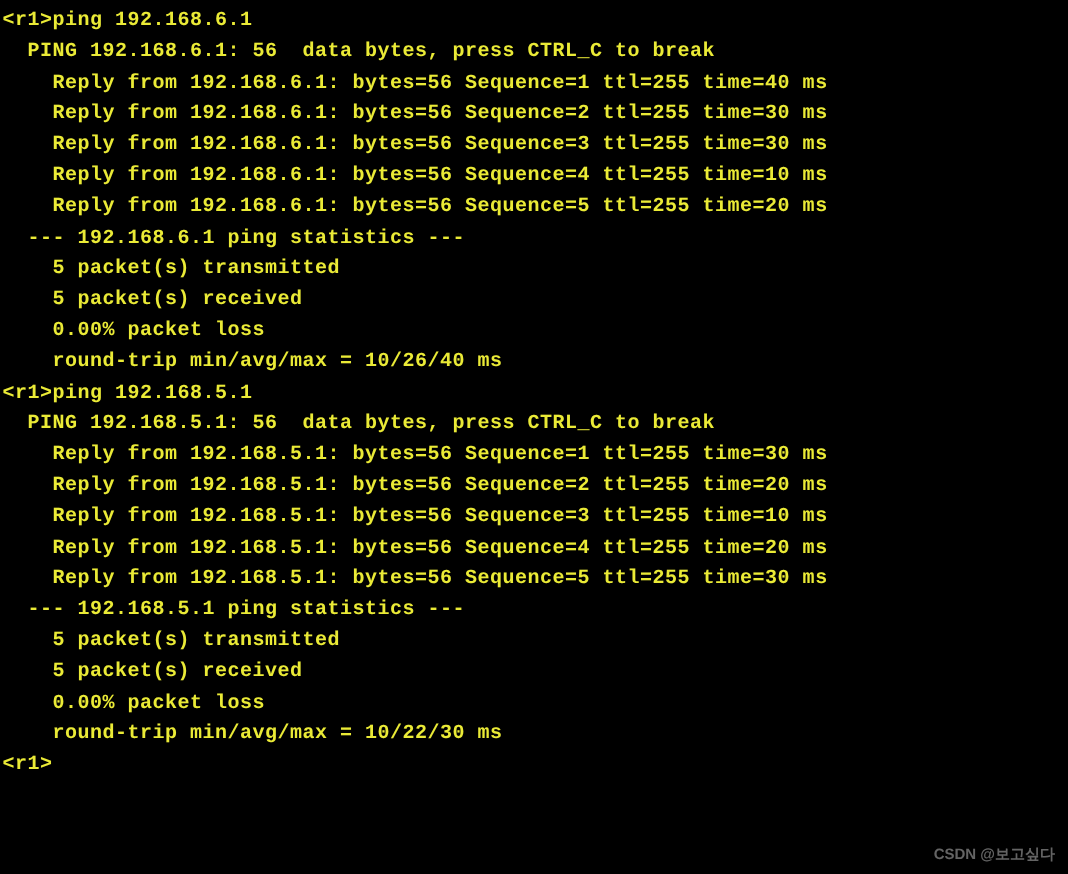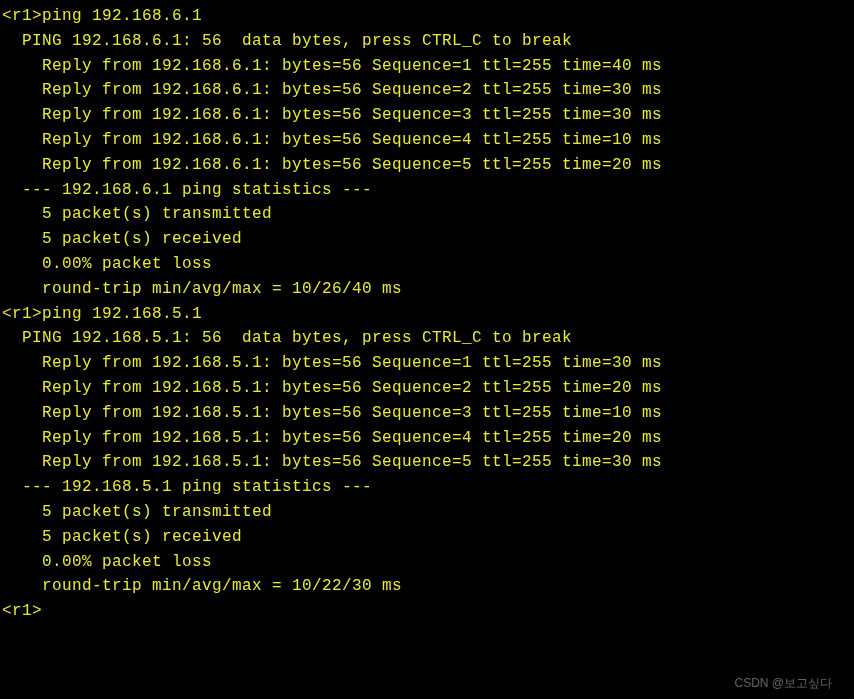--- a/index.html
+++ b/index.html
@@ -1,18 +1,19 @@
 <!DOCTYPE html>
 <html><head>
   <meta charset="utf-8">
   <style>
     * {
       margin: 0;
       padding: 0;
       box-sizing: border-box;
+      font-weight: bold;
     }
     body {
       background: #000000;
       width: 854px;
       height: 699px;
       font-family: "Courier New", Consolas, monospace;
       font-size: 16px;
       color: #eaea36;
       padding: 4px 2px;
       line-height: 1.55;
@@ -22,21 +23,21 @@
     .terminal {
       white-space: pre;
       letter-spacing: 0.4px;
     }
     .line {
       display: block;
     }
     .watermark {
       position: absolute;
       bottom: 6px;
-      right: 22px;
+      right: 10px;
       font-family: Arial, sans-serif;
       font-size: 12px;
       color: rgba(200, 200, 200, 0.5);
       letter-spacing: 0;
     }
   </style>
 </head>
 <body>
 
 <div class="terminal" id="terminal"><span class="line">&lt;r1&gt;ping 192.168.6.1</span><span class="line">  PING 192.168.6.1: 56  data bytes, press CTRL_C to break</span><span class="line">    Reply from 192.168.6.1: bytes=56 Sequence=1 ttl=255 time=40 ms</span><span class="line">    Reply from 192.168.6.1: bytes=56 Sequence=2 ttl=255 time=30 ms</span><span class="line">    Reply from 192.168.6.1: bytes=56 Sequence=3 ttl=255 time=30 ms</span><span class="line">    Reply from 192.168.6.1: bytes=56 Sequence=4 ttl=255 time=10 ms</span><span class="line">    Reply from 192.168.6.1: bytes=56 Sequence=5 ttl=255 time=20 ms</span><span class="line"></span><span class="line">  --- 192.168.6.1 ping statistics ---</span><span class="line">    5 packet(s) transmitted</span><span class="line">    5 packet(s) received</span><span class="line">    0.00% packet loss</span><span class="line">    round-trip min/avg/max = 10/26/40 ms</span><span class="line"></span><span class="line">&lt;r1&gt;ping 192.168.5.1</span><span class="line">  PING 192.168.5.1: 56  data bytes, press CTRL_C to break</span><span class="line">    Reply from 192.168.5.1: bytes=56 Sequence=1 ttl=255 time=30 ms</span><span class="line">    Reply from 192.168.5.1: bytes=56 Sequence=2 ttl=255 time=20 ms</span><span class="line">    Reply from 192.168.5.1: bytes=56 Sequence=3 ttl=255 time=10 ms</span><span class="line">    Reply from 192.168.5.1: bytes=56 Sequence=4 ttl=255 time=20 ms</span><span class="line">    Reply from 192.168.5.1: bytes=56 Sequence=5 ttl=255 time=30 ms</span><span class="line"></span><span class="line">  --- 192.168.5.1 ping statistics ---</span><span class="line">    5 packet(s) transmitted</span><span class="line">    5 packet(s) received</span><span class="line">    0.00% packet loss</span><span class="line">    round-trip min/avg/max = 10/22/30 ms</span><span class="line"></span><span class="line">&lt;r1&gt;</span></div>

